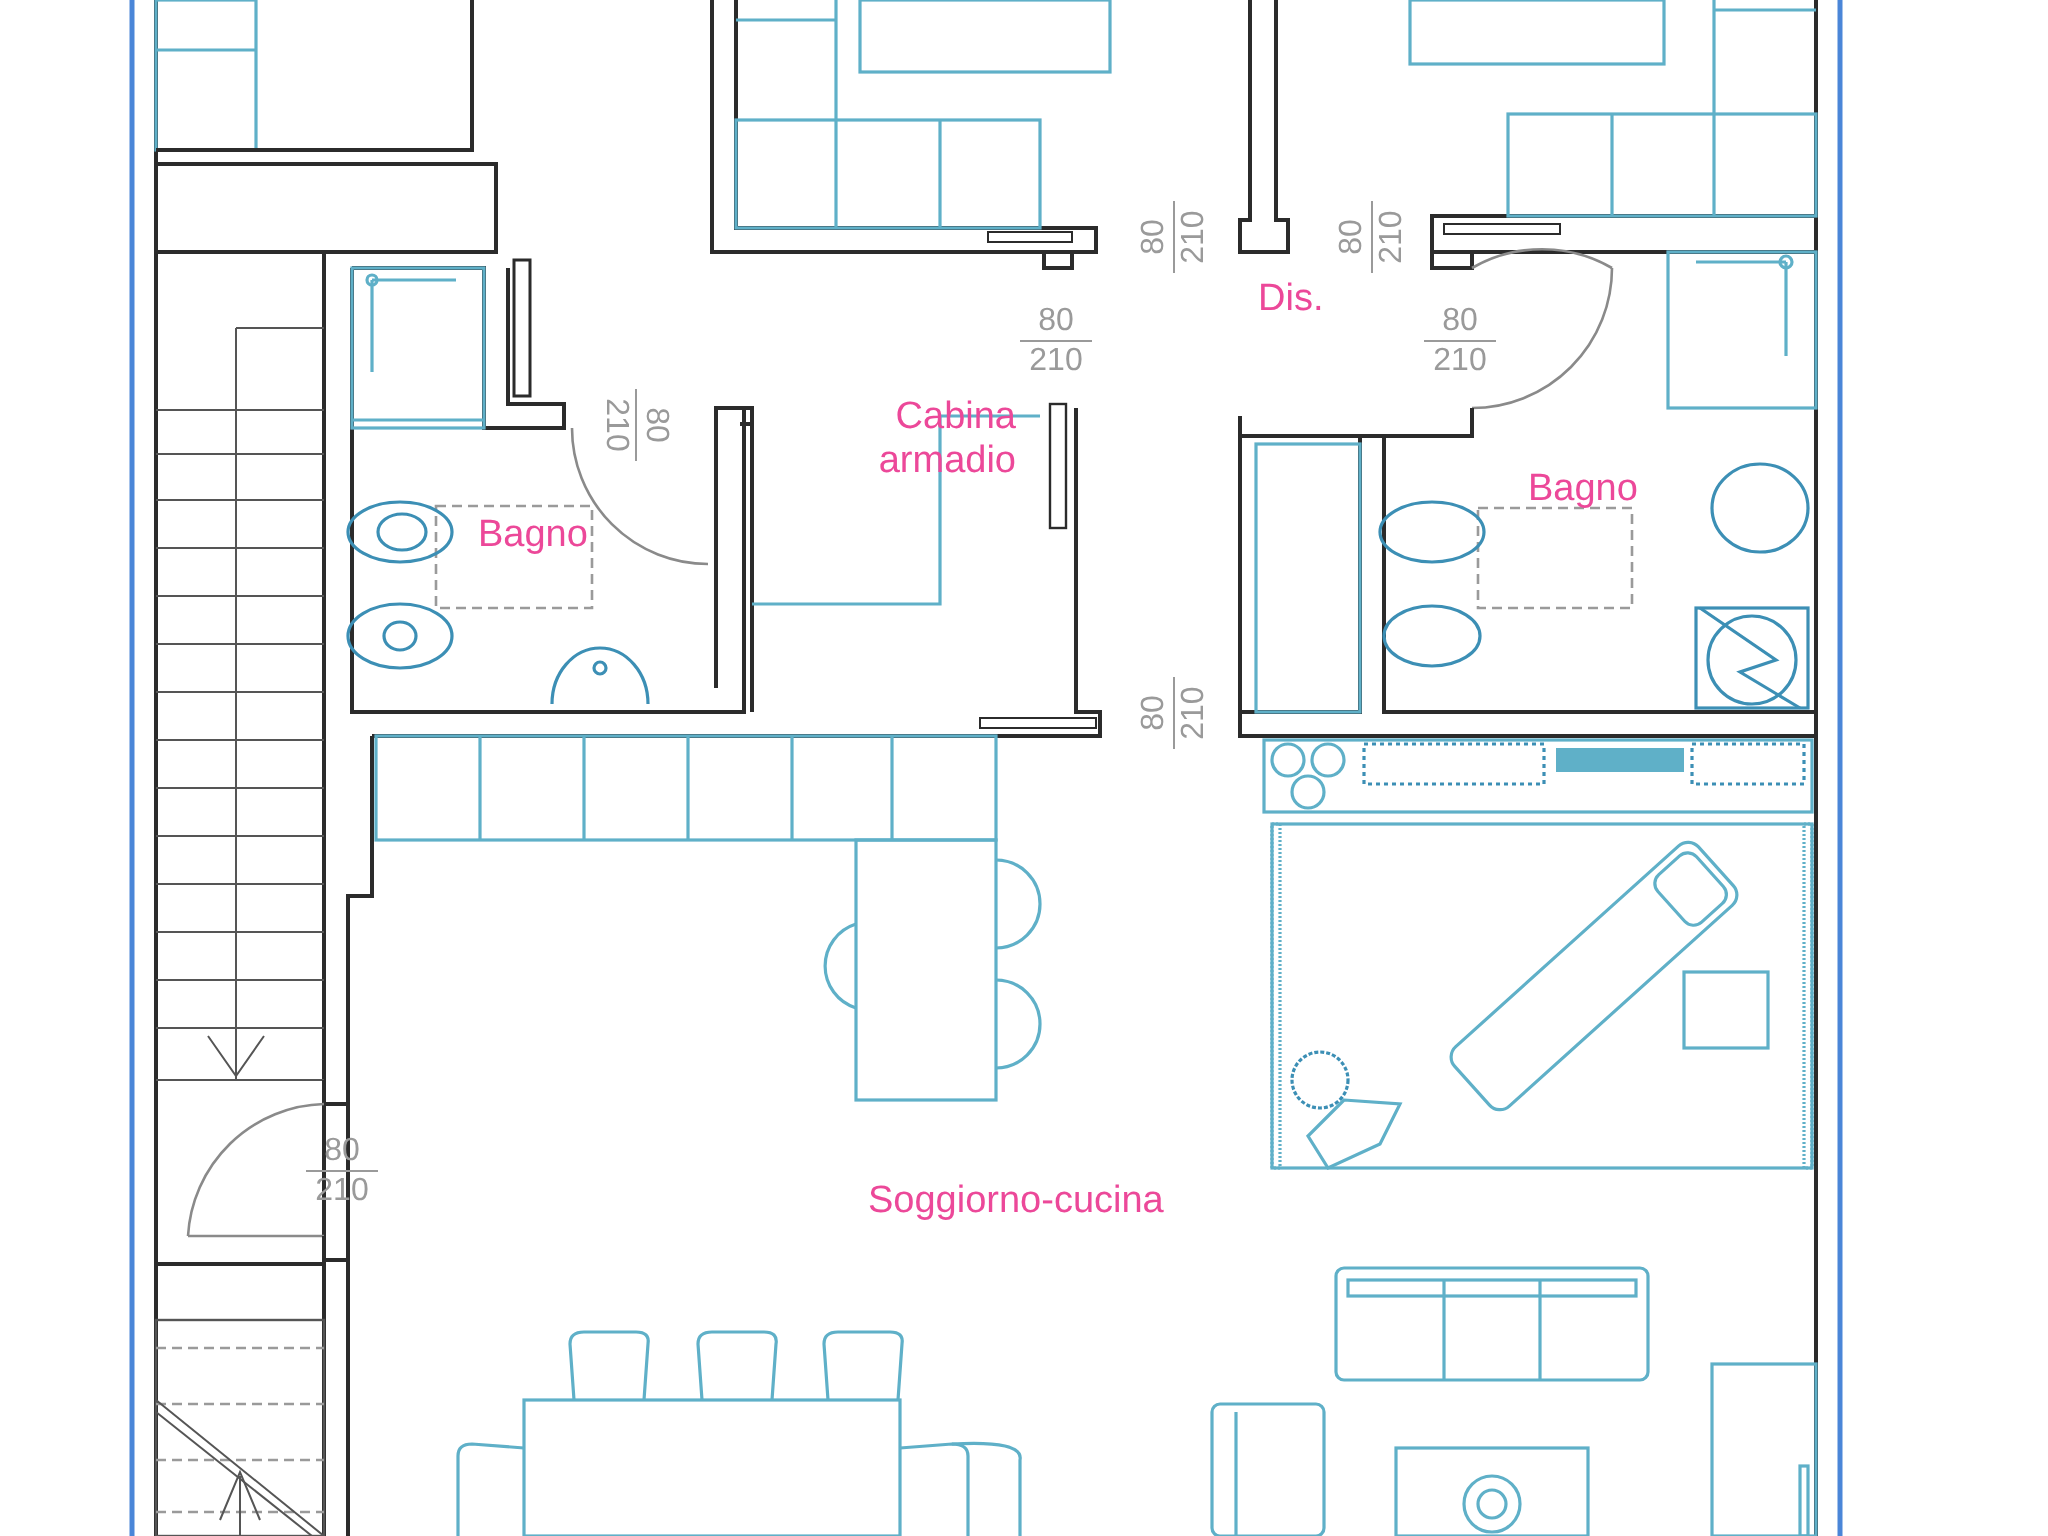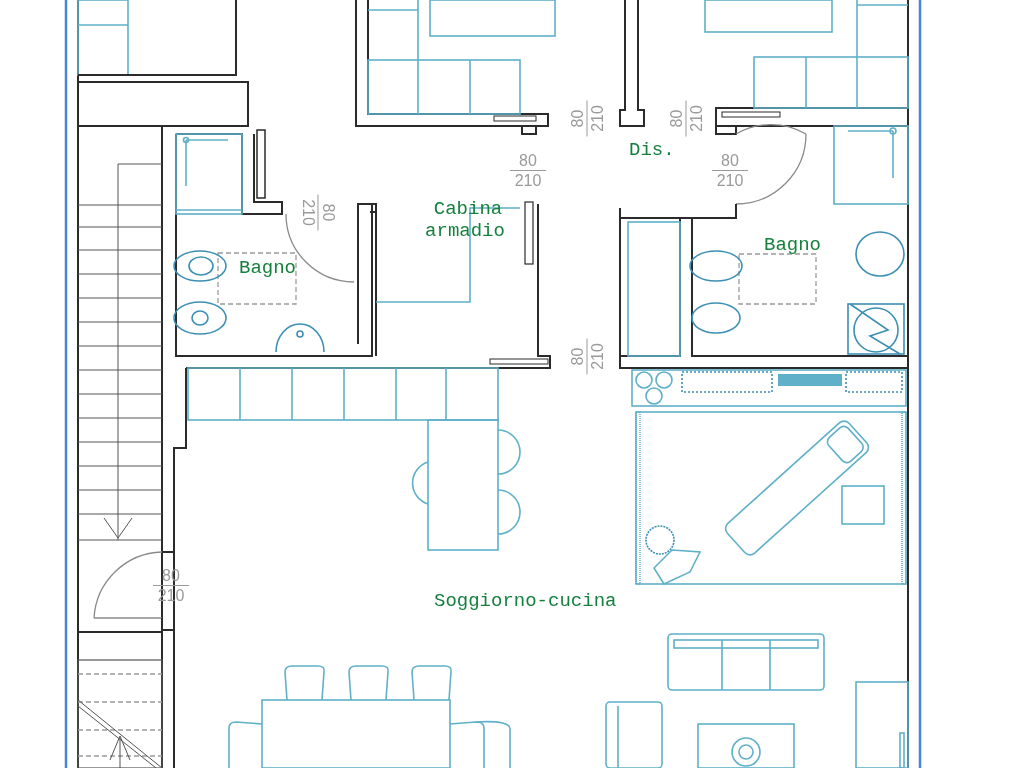--- a/index.html
+++ b/index.html
@@ -4,21 +4,21 @@
 <style>
   html, body { margin: 0; padding: 0; background: #ffffff; }
   body { width: 1024px; height: 768px; overflow: hidden; position: relative; font-family: "Liberation Sans", sans-serif; }
   svg { position: absolute; left: 0; top: 0; }
   .wall { fill: none; stroke: #2b2b2b; stroke-width: 2; }
   .furn { fill: none; stroke: #5fb0c8; stroke-width: 1.6; }
   .furn-dark { fill: none; stroke: #3c8fb5; stroke-width: 1.6; }
   .door-arc { fill: none; stroke: #8a8a8a; stroke-width: 1.3; }
   .dash { fill: none; stroke: #9a9a9a; stroke-width: 1.3; stroke-dasharray: 5 3; }
   .border-blue { stroke: #4a86d8; stroke-width: 2.5; }
-  .label { position: absolute; color: #15803d; font-size: 19px; line-height: 22px; white-space: nowrap; font-family: Liberation Mono, monospace; }
+  .label { position: absolute; color: #ec4899; font-size: 19px; line-height: 22px; white-space: nowrap; }
   .dim { position: absolute; color: #9a9a9a; font-size: 16px; line-height: 17px; text-align: center; width: 40px; }
   .dim .num { display: block; }
   .dim .line { display: block; height: 1px; background: #9a9a9a; margin: 1px 2px; }
   .dim-v { transform: rotate(-90deg); transform-origin: center center; }
 </style>
 </head>
 <body>
 
 <svg width="1024" height="768" viewBox="0 0 1024 768">
 
@@ -188,21 +188,21 @@
   </g>
   <rect x="606" y="702" width="56" height="66" rx="4" class="furn"></rect>
   <line x1="618" y1="706" x2="618" y2="768" class="furn"></line>
   <rect x="698" y="724" width="96" height="44" class="furn"></rect>
   <circle cx="746" cy="752" r="14" class="furn"></circle>
   <circle cx="746" cy="752" r="7" class="furn"></circle>
   <rect x="856" y="682" width="52" height="86" class="furn"></rect>
   <rect x="900" y="733" width="4" height="35" class="furn"></rect>
 </svg>
 
-<div class="label" style="left:428px;top:198px;text-align:center;width:80px;">
+<div class="label" style="left:428px;top:198px;text-align:right;width:80px;">
   <span>Cabina</span><br>
   <span style="margin-left:-6px">armadio</span>
 </div>
 <div class="label" style="left:629px;top:139px;">Dis.</div>
 <div class="label" style="left:239px;top:257px;">Bagno</div>
 <div class="label" style="left:764px;top:234px;">Bagno</div>
 <div class="label" style="left:434px;top:590px;">Soggiorno-cucina</div>
 
 <div class="dim dim-v" style="left:567px;top:100px;">
   <span class="num">80</span>

